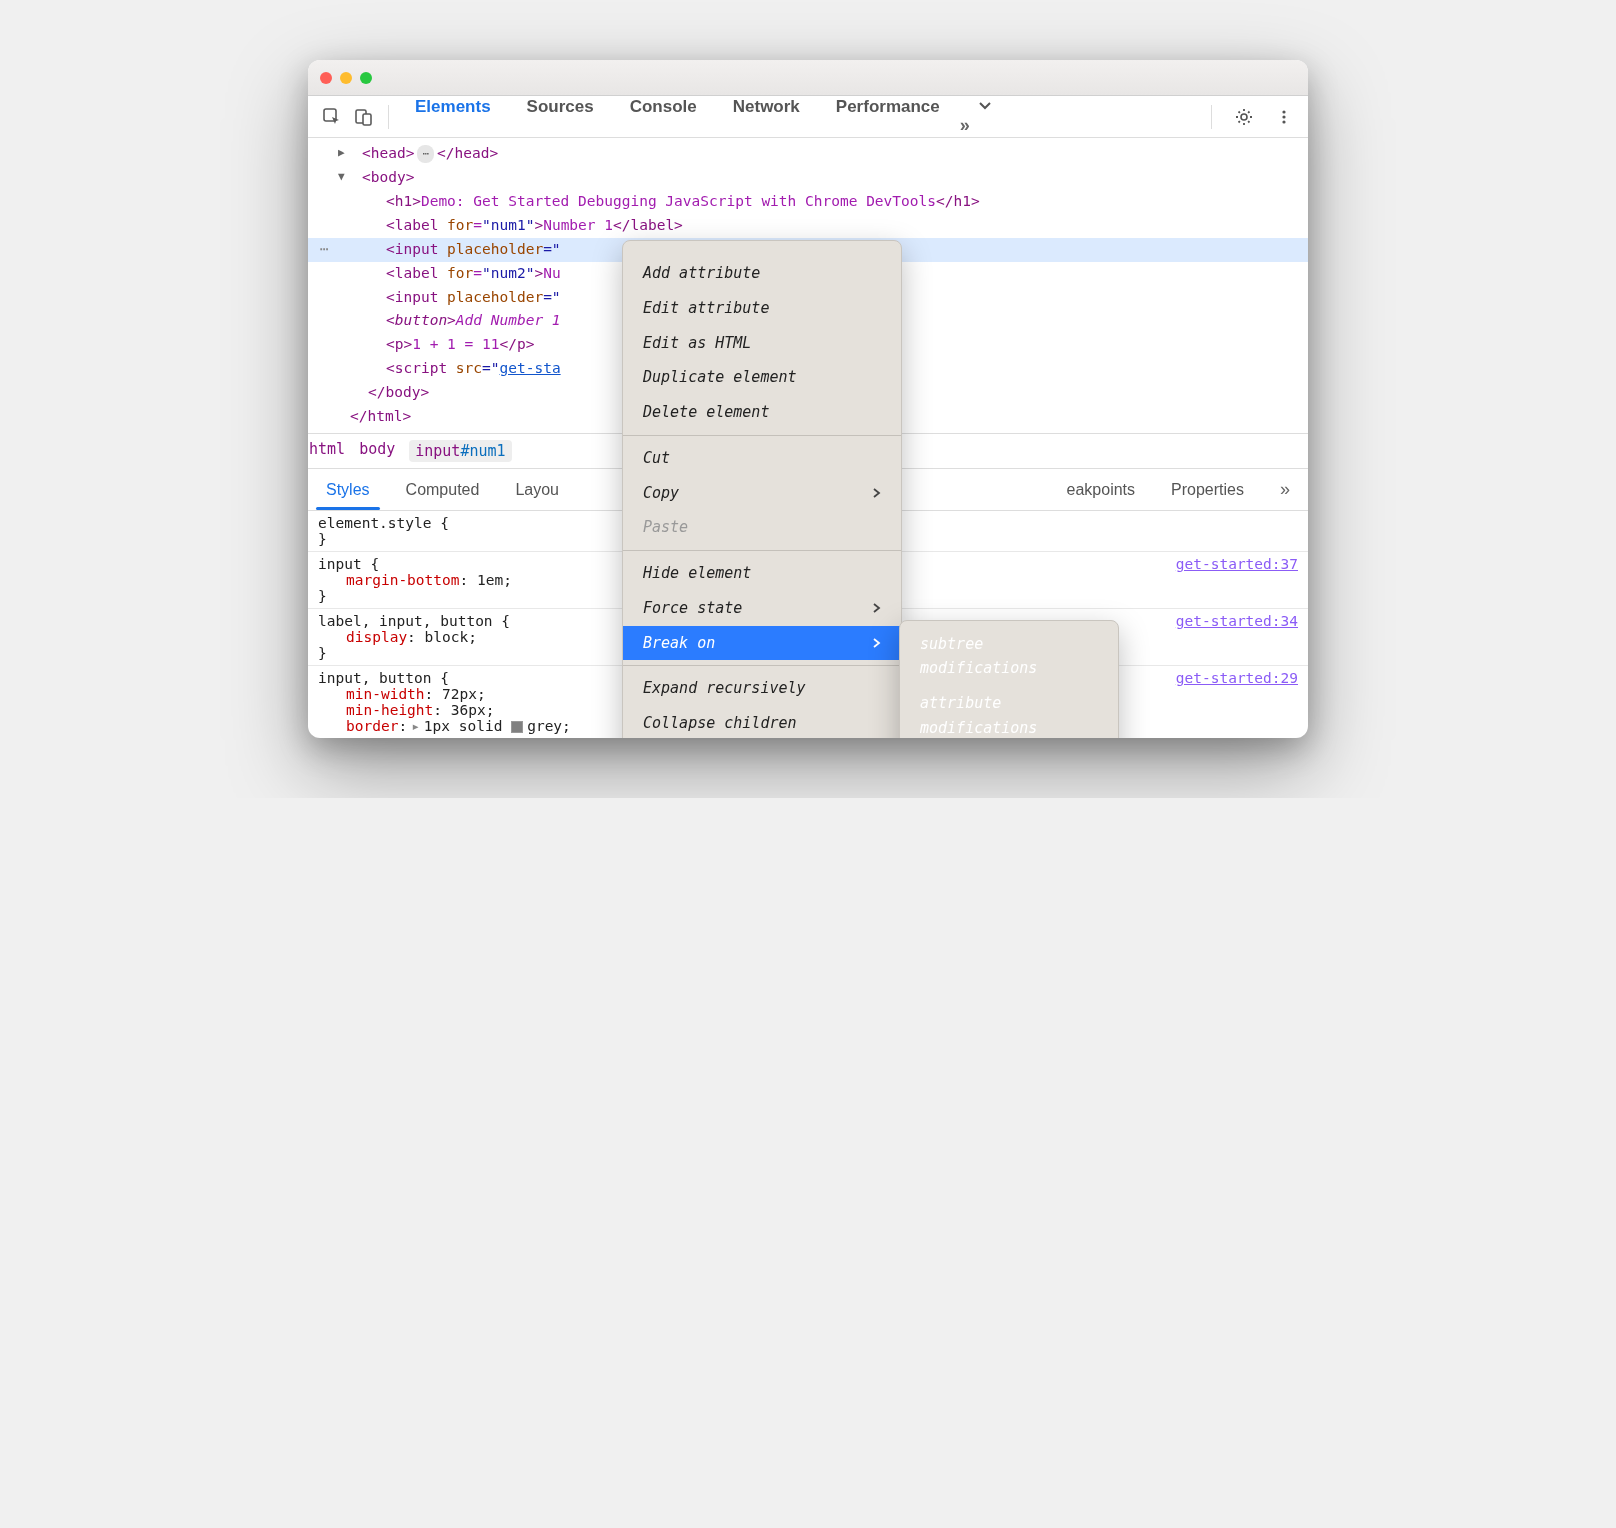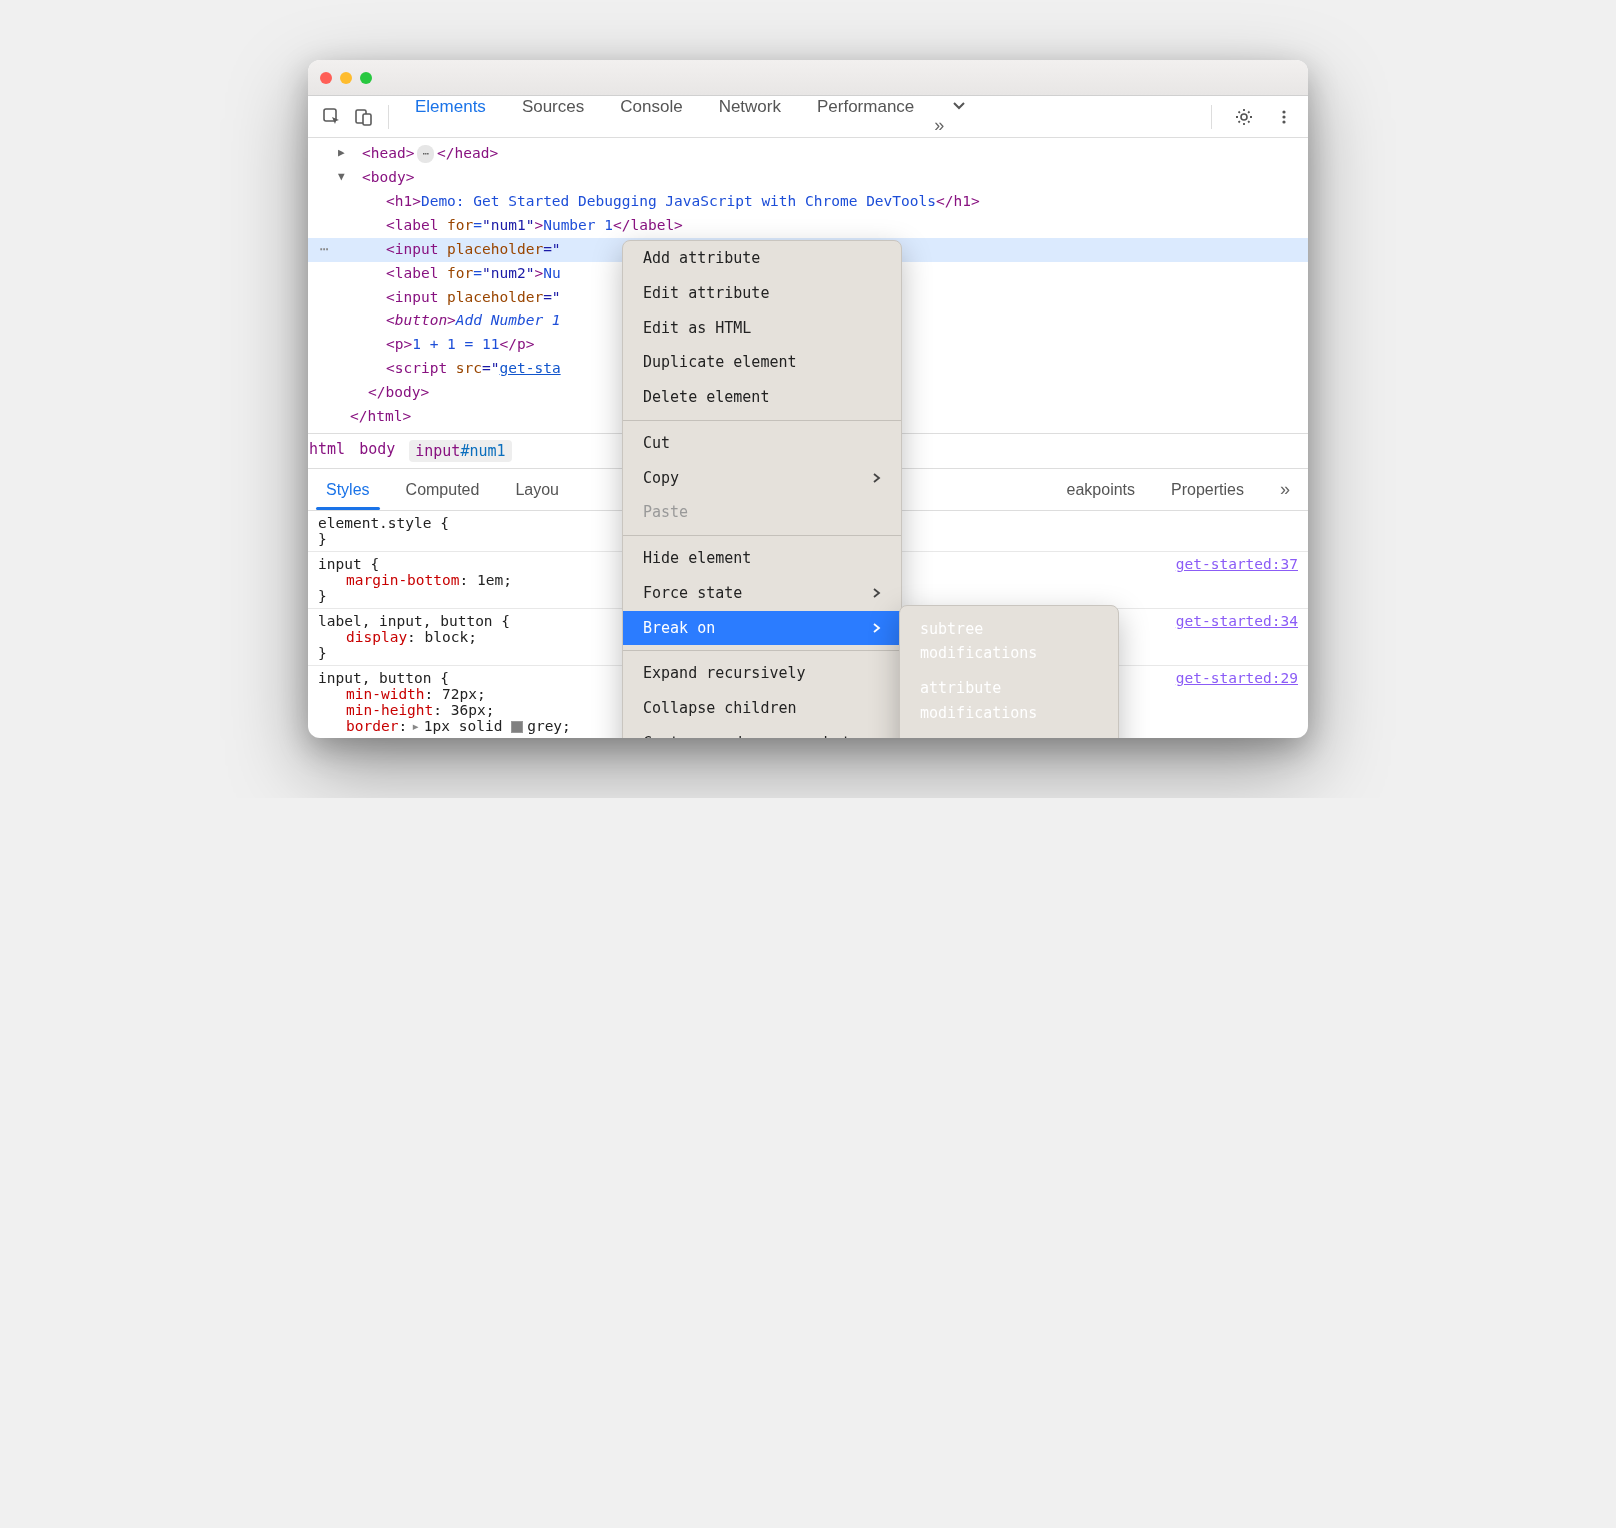--- a/index.html
+++ b/index.html
@@ -36,21 +36,21 @@
 .toolbar {
   height: 42px;
   display: flex;
   align-items: center;
   border-bottom: 1px solid #ddd;
   padding: 0 8px;
 }
 .tb-icon { width: 32px; height: 32px; display:flex; align-items:center; justify-content:center; color:#5a5a5a; cursor:pointer; }
 .tb-sep { width:1px; height:24px; background:#ddd; margin: 0 8px; }
 .tabs { display:flex; gap: 0; flex:1; }
-.tab { padding: 10px 18px; font-size:17px; color:#555; cursor:pointer; position:relative; }
+.tab { padding: 10px 18px; font-size:17px; color:#555; cursor:pointer; position:relative;font-weight:bold; }
 .tab.active { color:#1a73e8; }
 .tab.active::after { content:""; position:absolute; bottom:-1px; left:8px; right:8px; height:3px; background:#1a73e8; border-radius:2px; }
 .toolbar-right { display:flex; align-items:center; gap:8px; margin-left:auto; }
 
 .dom-area {
   font-family: Menlo, monospace;
   font-size: 14.5px;
   line-height: 1.65;
   padding: 4px 0 4px 0;
   background:#fff;
@@ -59,21 +59,21 @@
 .dom-line { padding: 0 12px 0 62px; white-space: pre; position:relative; }
 .dom-line.hl { background:#dbeafe; }
 .dom-line .gutter { position:absolute; left:12px; top:0; width:38px; color:#888; }
 .dom-line.hl .gutter { color:#888; }
 .ellipsis-dots::before { content:"⋯"; color:#888; }
 .tri { position:absolute; left:30px; top:2px; color:#666; font-size:11px; }
 
 .tag { color:#881280; }
 .attr-name { color:#994500; }
 .attr-val { color:#1a1aa6; }
-.text { color:#1d4ed8; }
+.text { color:#a21caf; }
 .link { color:#1155cc; text-decoration: underline; }
 .badge { display:inline-block; background:#e6e6e6; color:#555; border-radius:8px; font-size:11px; padding:0 5px; vertical-align:middle; margin:0 3px; }
 
 .crumbs {
   border-top: 1px solid #ddd;
   padding: 6px 1px;
   display:flex; gap: 14px;
   font-size: 15px;
   font-family: Menlo, monospace;
 }
@@ -117,23 +117,24 @@
 
 
 .ctxmenu {
   position:absolute;
   background:#e5e1db;
   border:1px solid #c9c5bf;
   border-radius:8px;
   box-shadow: 0 10px 30px rgba(0,0,0,0.25);
   font-size:15px;
   color:#222;
-  padding: 0 0;
+  padding: 15px 0;
   z-index: 50;
   min-width: 280px;
+  font-style: italic;
 }
 .ctx-item { padding: 5px 20px; cursor:default; position:relative; display:flex; align-items:center; }
 .ctx-item.selected { background:#2b7cff; color:#fff; }
 .ctx-item.disabled { color:#999; }
 .ctx-sep { height:1px; background:#c4c0ba; margin: 5px 0; }
 .ctx-arrow { margin-left:auto; }
 .submenu {
   position:absolute;
   left: 100%;
   top: -6px;

